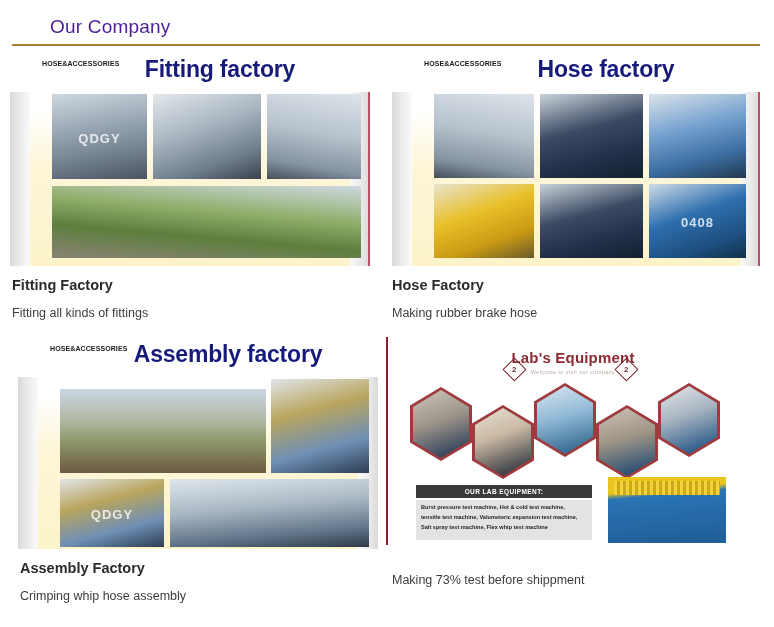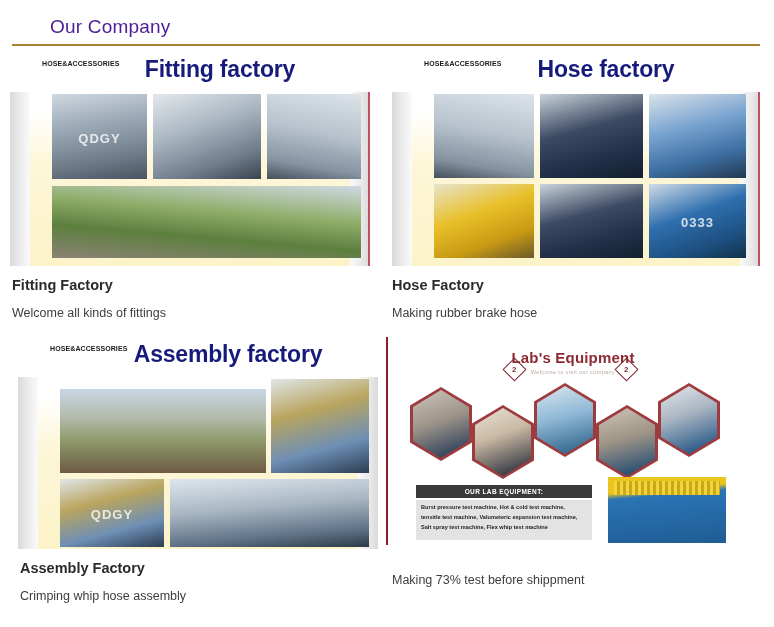--- a/index.html
+++ b/index.html
@@ -180,40 +180,40 @@
             <div class="wm">QDGY</div>
           </div>
           <div class="tile ph-factory2" style="left:133px;top:0;width:108px;height:85px;"></div>
           <div class="tile ph-factory3" style="left:247px;top:0;width:94px;height:85px;"></div>
           <div class="tile ph-garden" style="left:32px;top:92px;width:309px;height:72px;"></div>
         </div>
       </div>
     </div>
     <div class="caption-block cap-r0c0">
       <div class="cap-title">Fitting Factory</div>
-      <div class="cap-sub cap-sub-gap">Welcome all kinds of fittings</div>
+      <div class="cap-sub cap-sub-gap">Fitting all kinds of fittings</div>
     </div>
 
     <div class="cell cell-r0c1">
       <div class="slide">
         <div class="slide-body"></div>
         <div class="slide-strip-l"></div>
         <div class="slide-strip-r"></div>
         <div class="slide-edge-red"></div>
         <div class="slide-head"></div>
         <div class="mini-brand">HOSE&amp;ACCESSORIES</div>
         <div class="slide-title offset-r">Hose factory</div>
         <div class="tiles">
           <div class="tile ph-factory3" style="left:32px;top:0;width:100px;height:84px;"></div>
           <div class="tile ph-worker" style="left:138px;top:0;width:103px;height:84px;"></div>
           <div class="tile ph-line" style="left:247px;top:0;width:97px;height:84px;"></div>
           <div class="tile ph-yellow" style="left:32px;top:90px;width:100px;height:74px;"></div>
           <div class="tile ph-worker" style="left:138px;top:90px;width:103px;height:74px;"></div>
           <div class="tile ph-blue" style="left:247px;top:90px;width:97px;height:74px;">
-            <div class="wm">0333</div>
+            <div class="wm">0408</div>
           </div>
         </div>
       </div>
     </div>
     <div class="caption-block cap-r0c1">
       <div class="cap-title">Hose Factory</div>
       <div class="cap-sub cap-sub-gap">Making rubber brake hose</div>
     </div>
 
     <div class="cell cell-r1c0">

